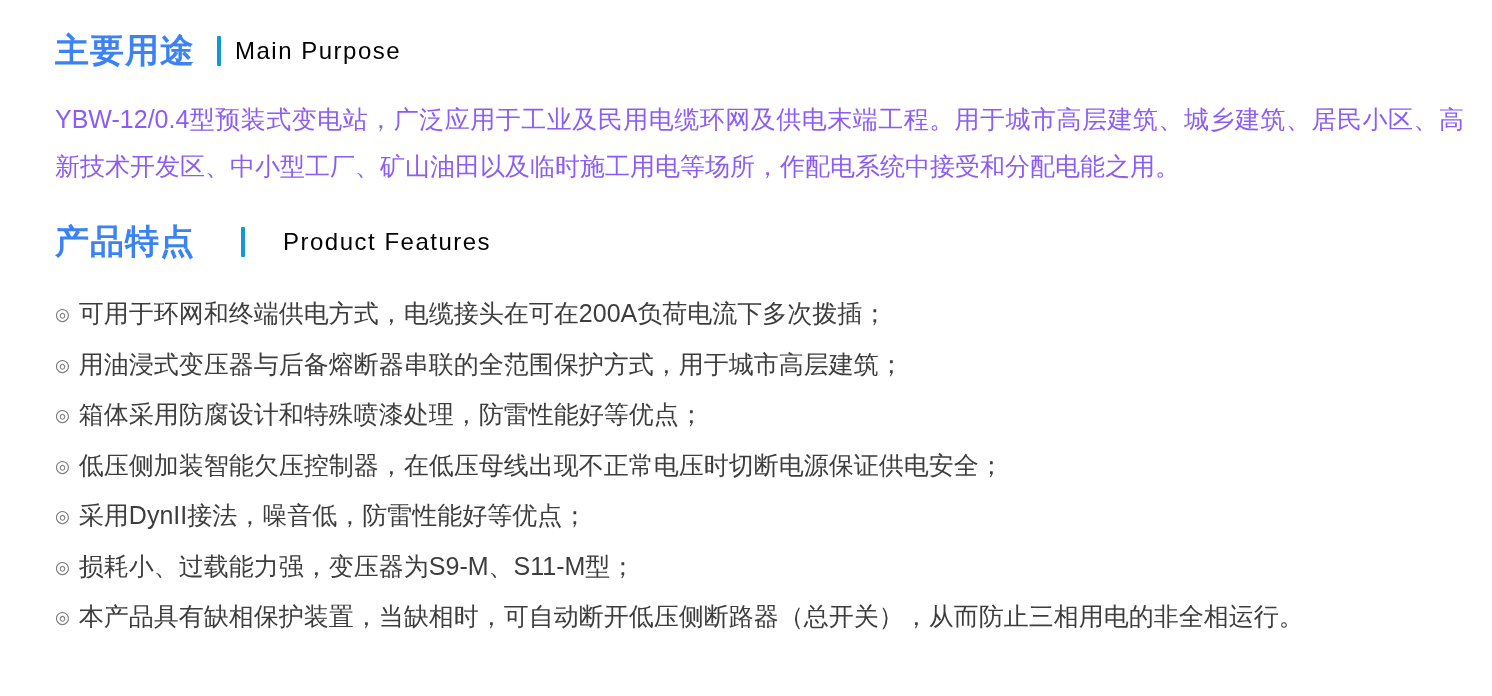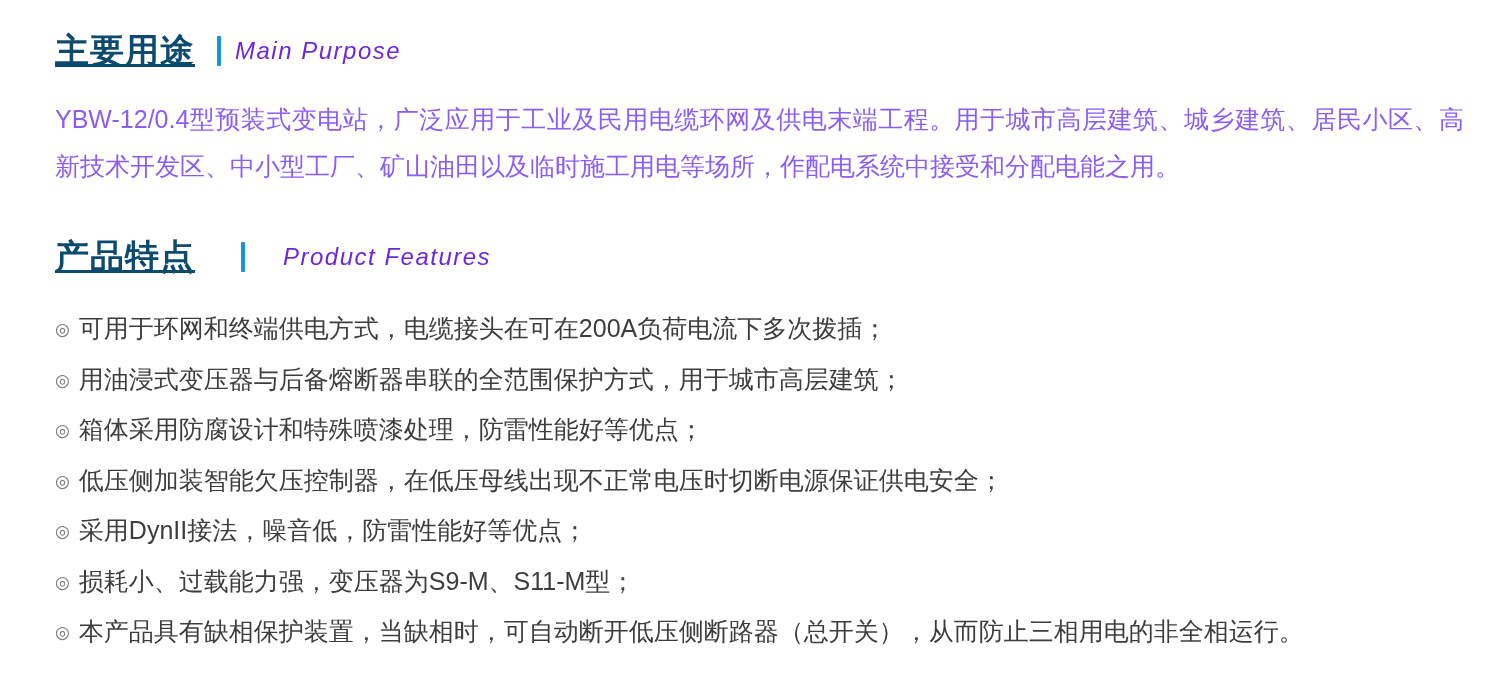--- a/index.html
+++ b/index.html
@@ -14,42 +14,40 @@
   }
   .page {
     padding: 24px 28px 0 55px;
   }
   
   .section-header {
     display: flex;
     align-items: center;
   }
   .section-header.first { margin-top: 4px; }
-  .section-header.second { margin-top: 44px; gap: 24px; }
+  .section-header.second { margin-top: 29px; gap: 24px; }
   .title-zh {
     font-size: 34px;
     font-weight: bold;
-    color: #0c4a6e;
+    color: #3b82f6;
     letter-spacing: 1px;
-    text-decoration: underline;
   }
   .title-divider {
     display: inline-block;
     width: 4px;
     height: 30px;
     background: #1697d5;
     margin: 0 14px 0 22px;
     border-radius: 1px;
   }
   .title-en {
     font-size: 24px;
     font-weight: 400;
-    color: #6d28d9;
+    color: #000000;
     letter-spacing: 1.5px;
-    font-style: italic;
   }
   
   .intro {
     margin-top: 22px;
     font-size: 25px;
     line-height: 47px;
     color: #8b5cf6;
     text-align: justify;
   }
   

